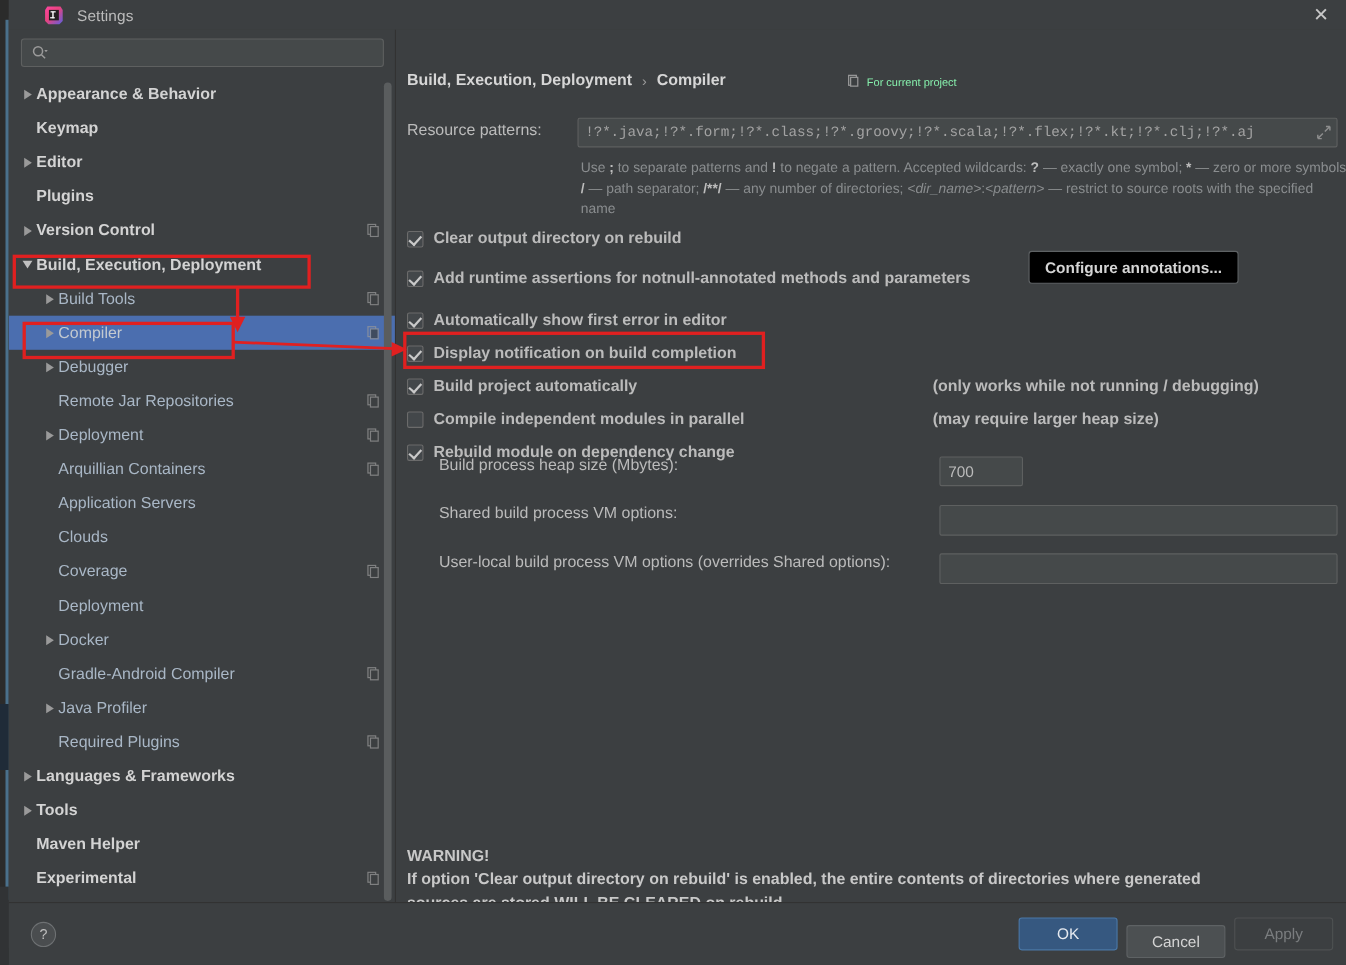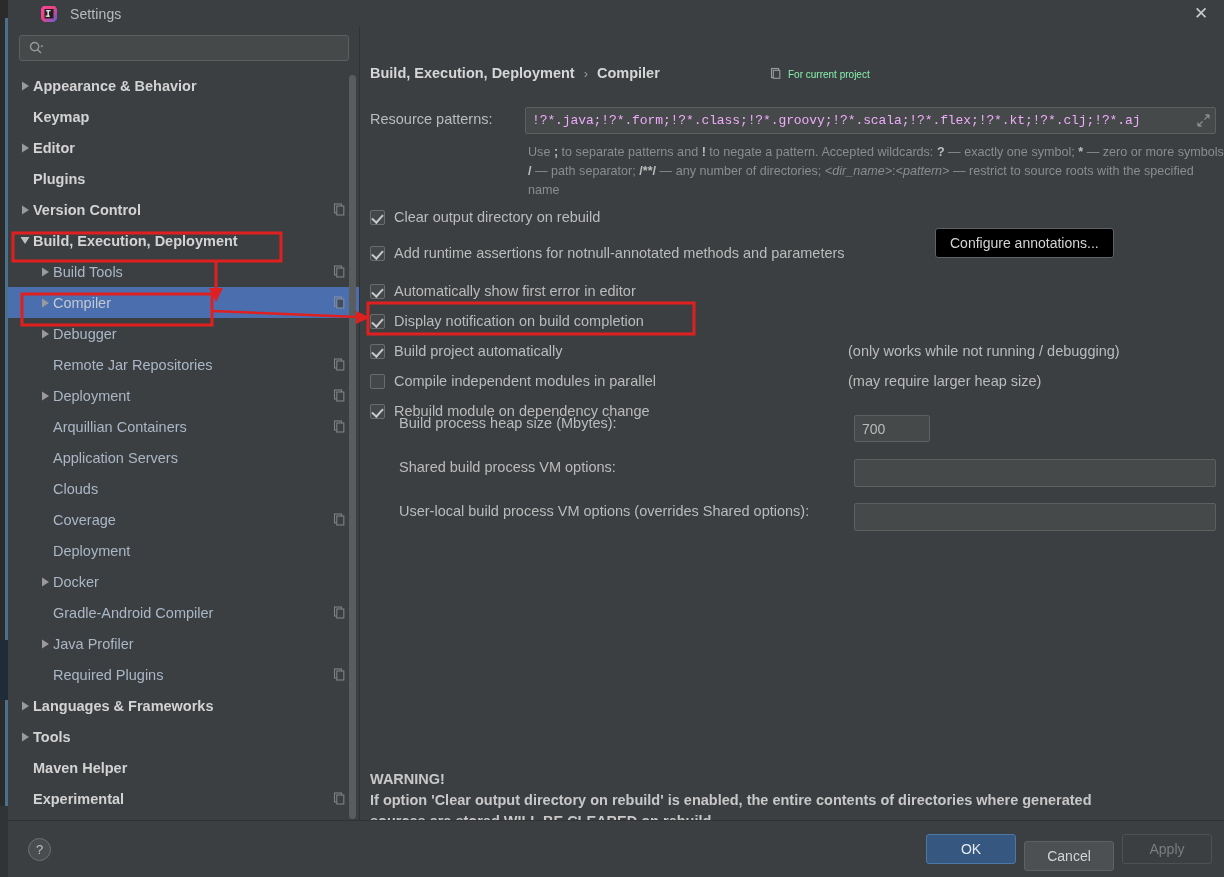--- a/index.html
+++ b/index.html
@@ -140,21 +140,21 @@
     position: absolute; left: 10px; top: 80px; right: 8px;
     display: flex; align-items: flex-start;
   }
   .res-label { color: #bbbbbb; font-size: 14.5px; width: 155px; padding-top: 4px; }
   .res-field {
     flex: 1; height: 27px; background: #45494a;
     border: 1px solid #5e6060; border-radius: 2px;
     display: flex; align-items: center; padding: 0 4px 0 6px;
   }
   .res-value {
-    flex: 1; color: #f0abfc; font-size: 13px;
+    flex: 1; color: #a3a3a3; font-size: 13px;
     font-family: "Liberation Mono", monospace;
     overflow: hidden; white-space: nowrap;
     letter-spacing: -0.1px;
   }
   .expand-icon { width: 15px; height: 15px; flex: none; opacity: .8; }
 
   .hint {
     position: absolute; left: 168px; top: 116px; width: 700px;
     color: #8a8d8f; font-size: 12.6px; line-height: 19px;
   }
@@ -175,21 +175,21 @@
     content: ""; position: absolute; left: 3px; top: 1px;
     width: 5px; height: 9px;
     border: solid #c9c9c9; border-width: 0 2px 2px 0;
     transform: rotate(42deg);
   }
   .chk-label { color: #bbbbbb; font-size: 14.5px; white-space: nowrap; }
   .chk-aside {
     position: absolute; left: 478px; color: #bbbbbb; font-size: 14.5px;
     white-space: nowrap;
   }
-  .chk-h { height: 30px; }
+  .chk-h { height: 30px; font-weight: bold; }
 
   .btn-annot {
     position: absolute; left: 565px; top: -10px;
     height: 30px; padding: 0 14px;
     background: #000000; border: 1px solid #5e6264; border-radius: 3px;
     color: #d4d4d4; font-size: 14px;
     display: flex; align-items: center;
   }
 
   .fields { position: absolute; left: 10px; top: 388px; right: 8px; }

